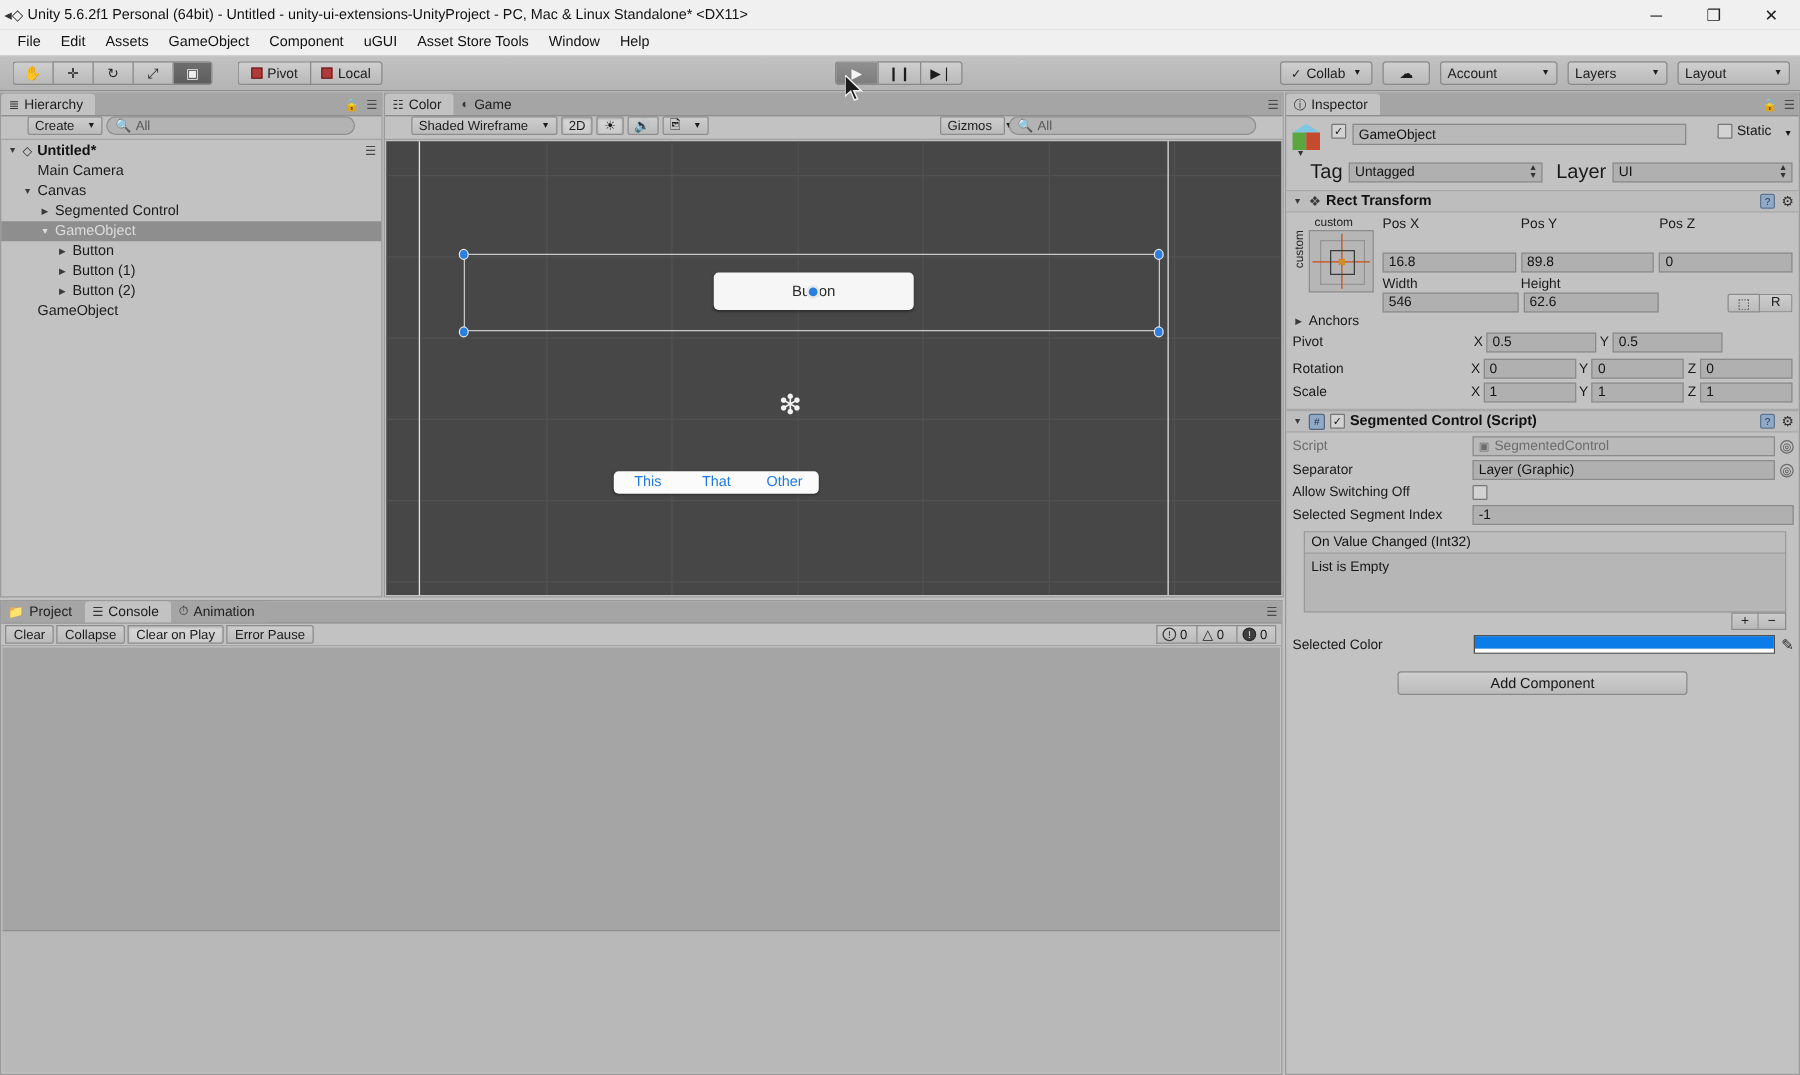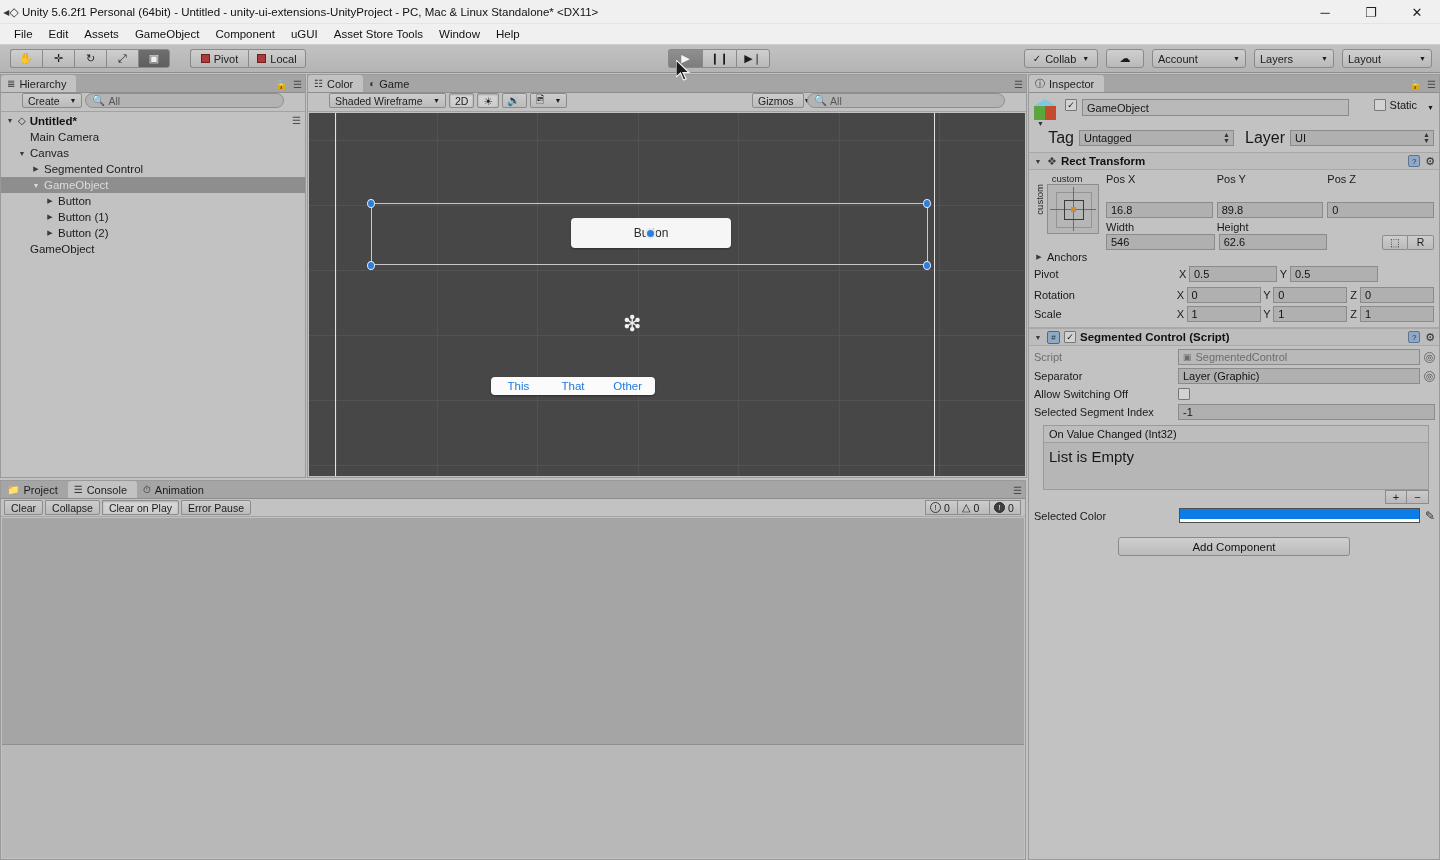--- a/index.html
+++ b/index.html
@@ -155,21 +155,21 @@
   .vert-lbl { writing-mode: vertical-rl; transform: rotate(180deg); font-size: 9.5px; color: #1f1f1f; }
   .script-field { height: 16px; background: #b9b9b9; border: 1px solid #8b8b8b; display: flex;
     align-items: center; padding: 0 4px; gap: 4px; font-size: 11px; color: #6d6d6d; }
   .obj-field { height: 16px; background: #b0b0b0; border: 1px solid #8b8b8b; display: flex;
     align-items: center; padding: 0 4px; font-size: 11px; color: #141414; }
   .radio-dot { width: 11px; height: 11px; border: 1px solid #6c6c6c; border-radius: 50%;
     display: inline-flex; align-items: center; justify-content: center; color: #3a3a3a; font-size: 8px; }
   .evt-box { border: 1px solid #9a9a9a; background: #b6b6b6; }
   .evt-head { height: 17px; background: #bdbdbd; border-bottom: 1px solid #9e9e9e;
     display: flex; align-items: center; padding-left: 5px; font-size: 11px; color: #131313; }
-  .evt-body { height: 46px; padding: 5px 5px 0 5px; font-size: 15px; color: #161616; }
+  .evt-body { height: 46px; padding: 5px 5px 0 5px; font-size: 11px; color: #161616; }
   .evt-foot { display: flex; justify-content: flex-end; }
   .pm-btn { width: 22px; height: 14px; background: linear-gradient(#cbcbcb,#bababa);
     border: 1px solid #8c8c8c; display: flex; align-items: center; justify-content: center;
     font-size: 11px; color: #222; }
   .color-swatch { flex: 1; height: 15px; border: 1px solid #4f4f4f; position: relative; }
   .color-main { position: absolute; left: 0; right: 0; top: 0; bottom: 3px; }
   .color-alpha { position: absolute; left: 0; right: 0; bottom: 0; height: 3px; background: #fff; }
   .eyedrop { font-size: 12px; color: #2a2a2a; }
   .add-comp-btn { width: 232px; height: 19px; margin: 0 auto; background: linear-gradient(#cfcfcf,#bbbbbb);
     border: 1px solid #8a8a8a; border-radius: 3px; display: flex; align-items: center;

